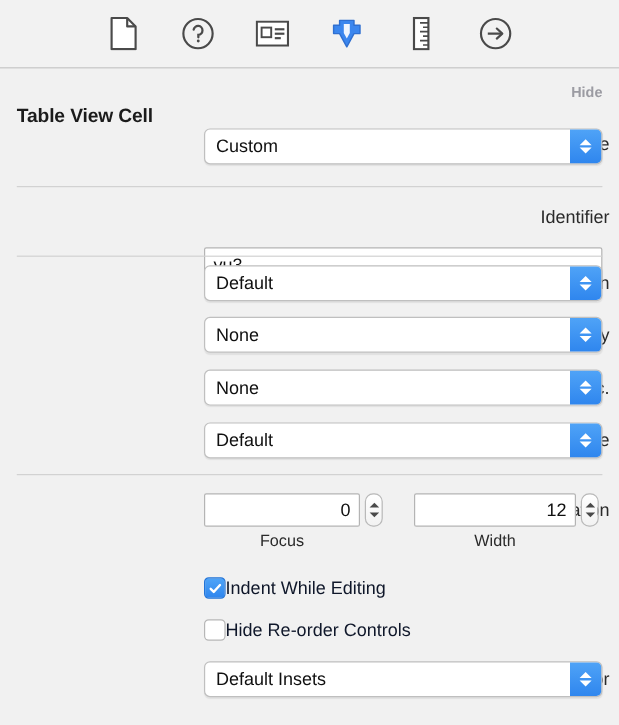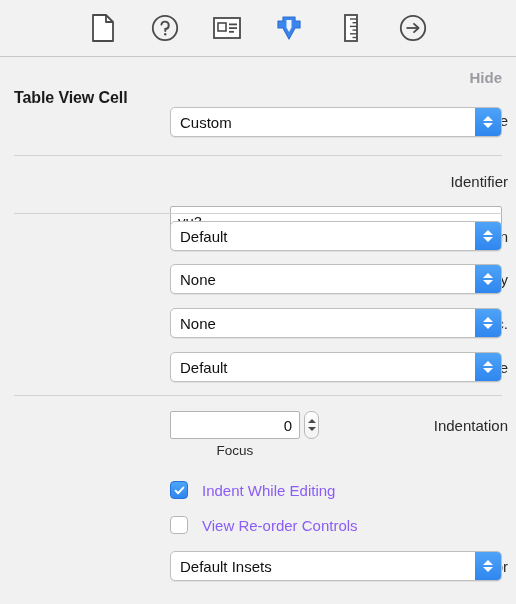--- a/index.html
+++ b/index.html
@@ -51,21 +51,21 @@
   }
   .panel-title {
     font-size: 16px;
     font-weight: bold;
     color: #1b1b1b;
     letter-spacing: -0.1px;
     margin-top: 41px;
   }
   .hide-link {
     margin-left: auto;
-    font-size: 15px;
+    font-size: 12px;
     font-weight: bold;
     color: #9b9ba2;
   }
 
   
   .row {
     position: absolute;
     left: 0;
     width: 516px;
     display: flex;
@@ -199,23 +199,23 @@
   }
   .cbox.off {
     background: #ffffff;
     border: 1px solid #b6b6b6;
   }
   .cbox .tick {
     width: 11px; height: 11px;
     display: block;
   }
   .cblabel {
-    margin-left: 14px;
+    margin-left: 0;
     font-size: 15px;
-    color: #8b5cf6;
+    color: #0f172a;
     white-space: nowrap;
   }
 
   
   .divider {
     position: absolute;
     left: 14px;
     width: 488px;
     height: 1px;
     background: #d2d2d2;
@@ -374,33 +374,43 @@
     <div class="numfield" style="width:130px;">
       <span>0</span>
     </div>
     <div class="stepper">
       <i class="schev up"></i>
         <i class="schev down"></i>
     </div>
   </div>
   <span class="sublabel" style="left:170px; top:443px; width:130px;">Focus</span>
 
+  <div class="field-wrap" style="left:345px; top:411px;">
+    <div class="numfield" style="width:135px;">
+      <span>12</span>
+    </div>
+    <div class="stepper">
+      <i class="schev up"></i>
+        <i class="schev down"></i>
+    </div>
+  </div>
+  <span class="sublabel" style="left:345px; top:443px; width:135px;">Width</span>
 
   <div class="cbrow" style="left:170px; top:481px;">
     <span class="cbox on">
       <svg class="tick" viewBox="0 0 12 12">
           <path d="M1.7 6.2 L4.5 9 L10.2 2.8" fill="none" stroke="#ffffff" stroke-width="2.1" stroke-linecap="round" stroke-linejoin="round"></path>
         </svg>
     </span>
     <span class="cblabel">Indent While Editing</span>
   </div>
 
   <div class="cbrow" style="left:170px; top:516px;">
     <span class="cbox off"></span>
-    <span class="cblabel">View Re-order Controls</span>
+    <span class="cblabel">Hide Re-order Controls</span>
   </div>
 
   <div class="row" style="top:551px; height:32px;">
     <span class="lbl" style="top:7px; width:164px;">Separator</span>
   </div>
   <div class="field-wrap" style="left:170px; top:551px; width:332px;">
     <div class="popup" style="width:368px;">
       <span class="ptext">Default Insets</span>
       <span class="parrows">
         <i class="chev up"></i>

